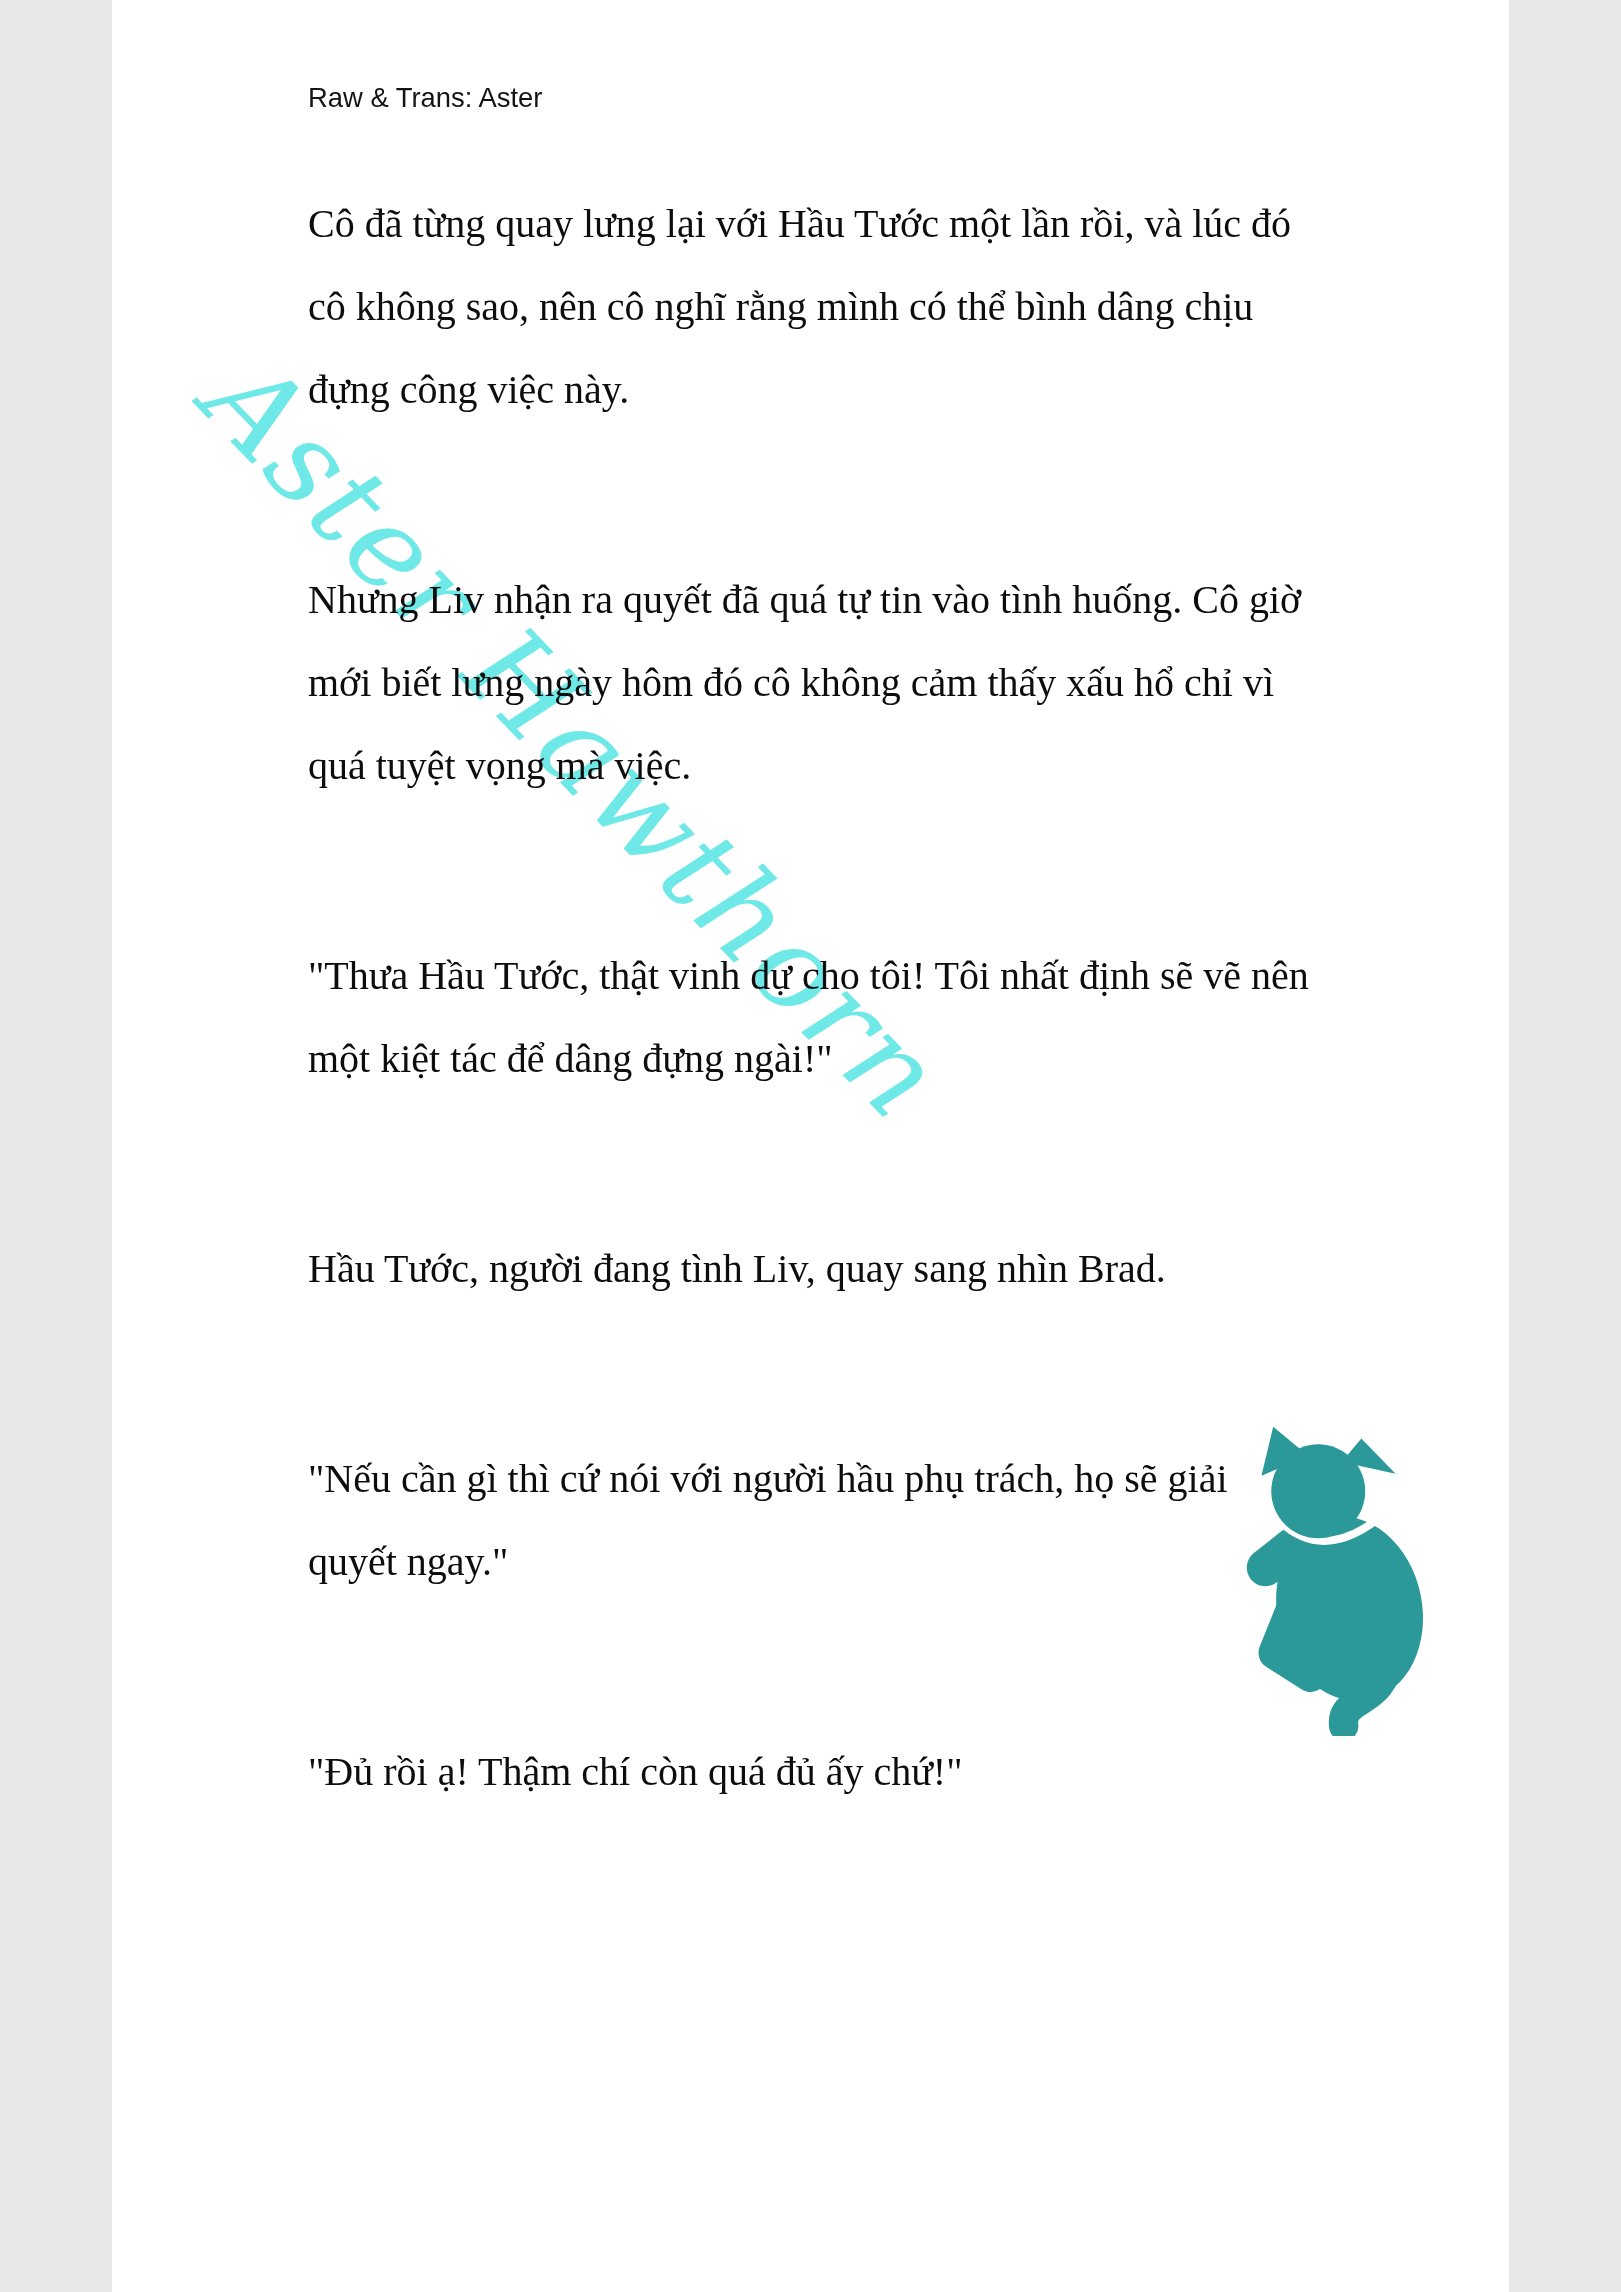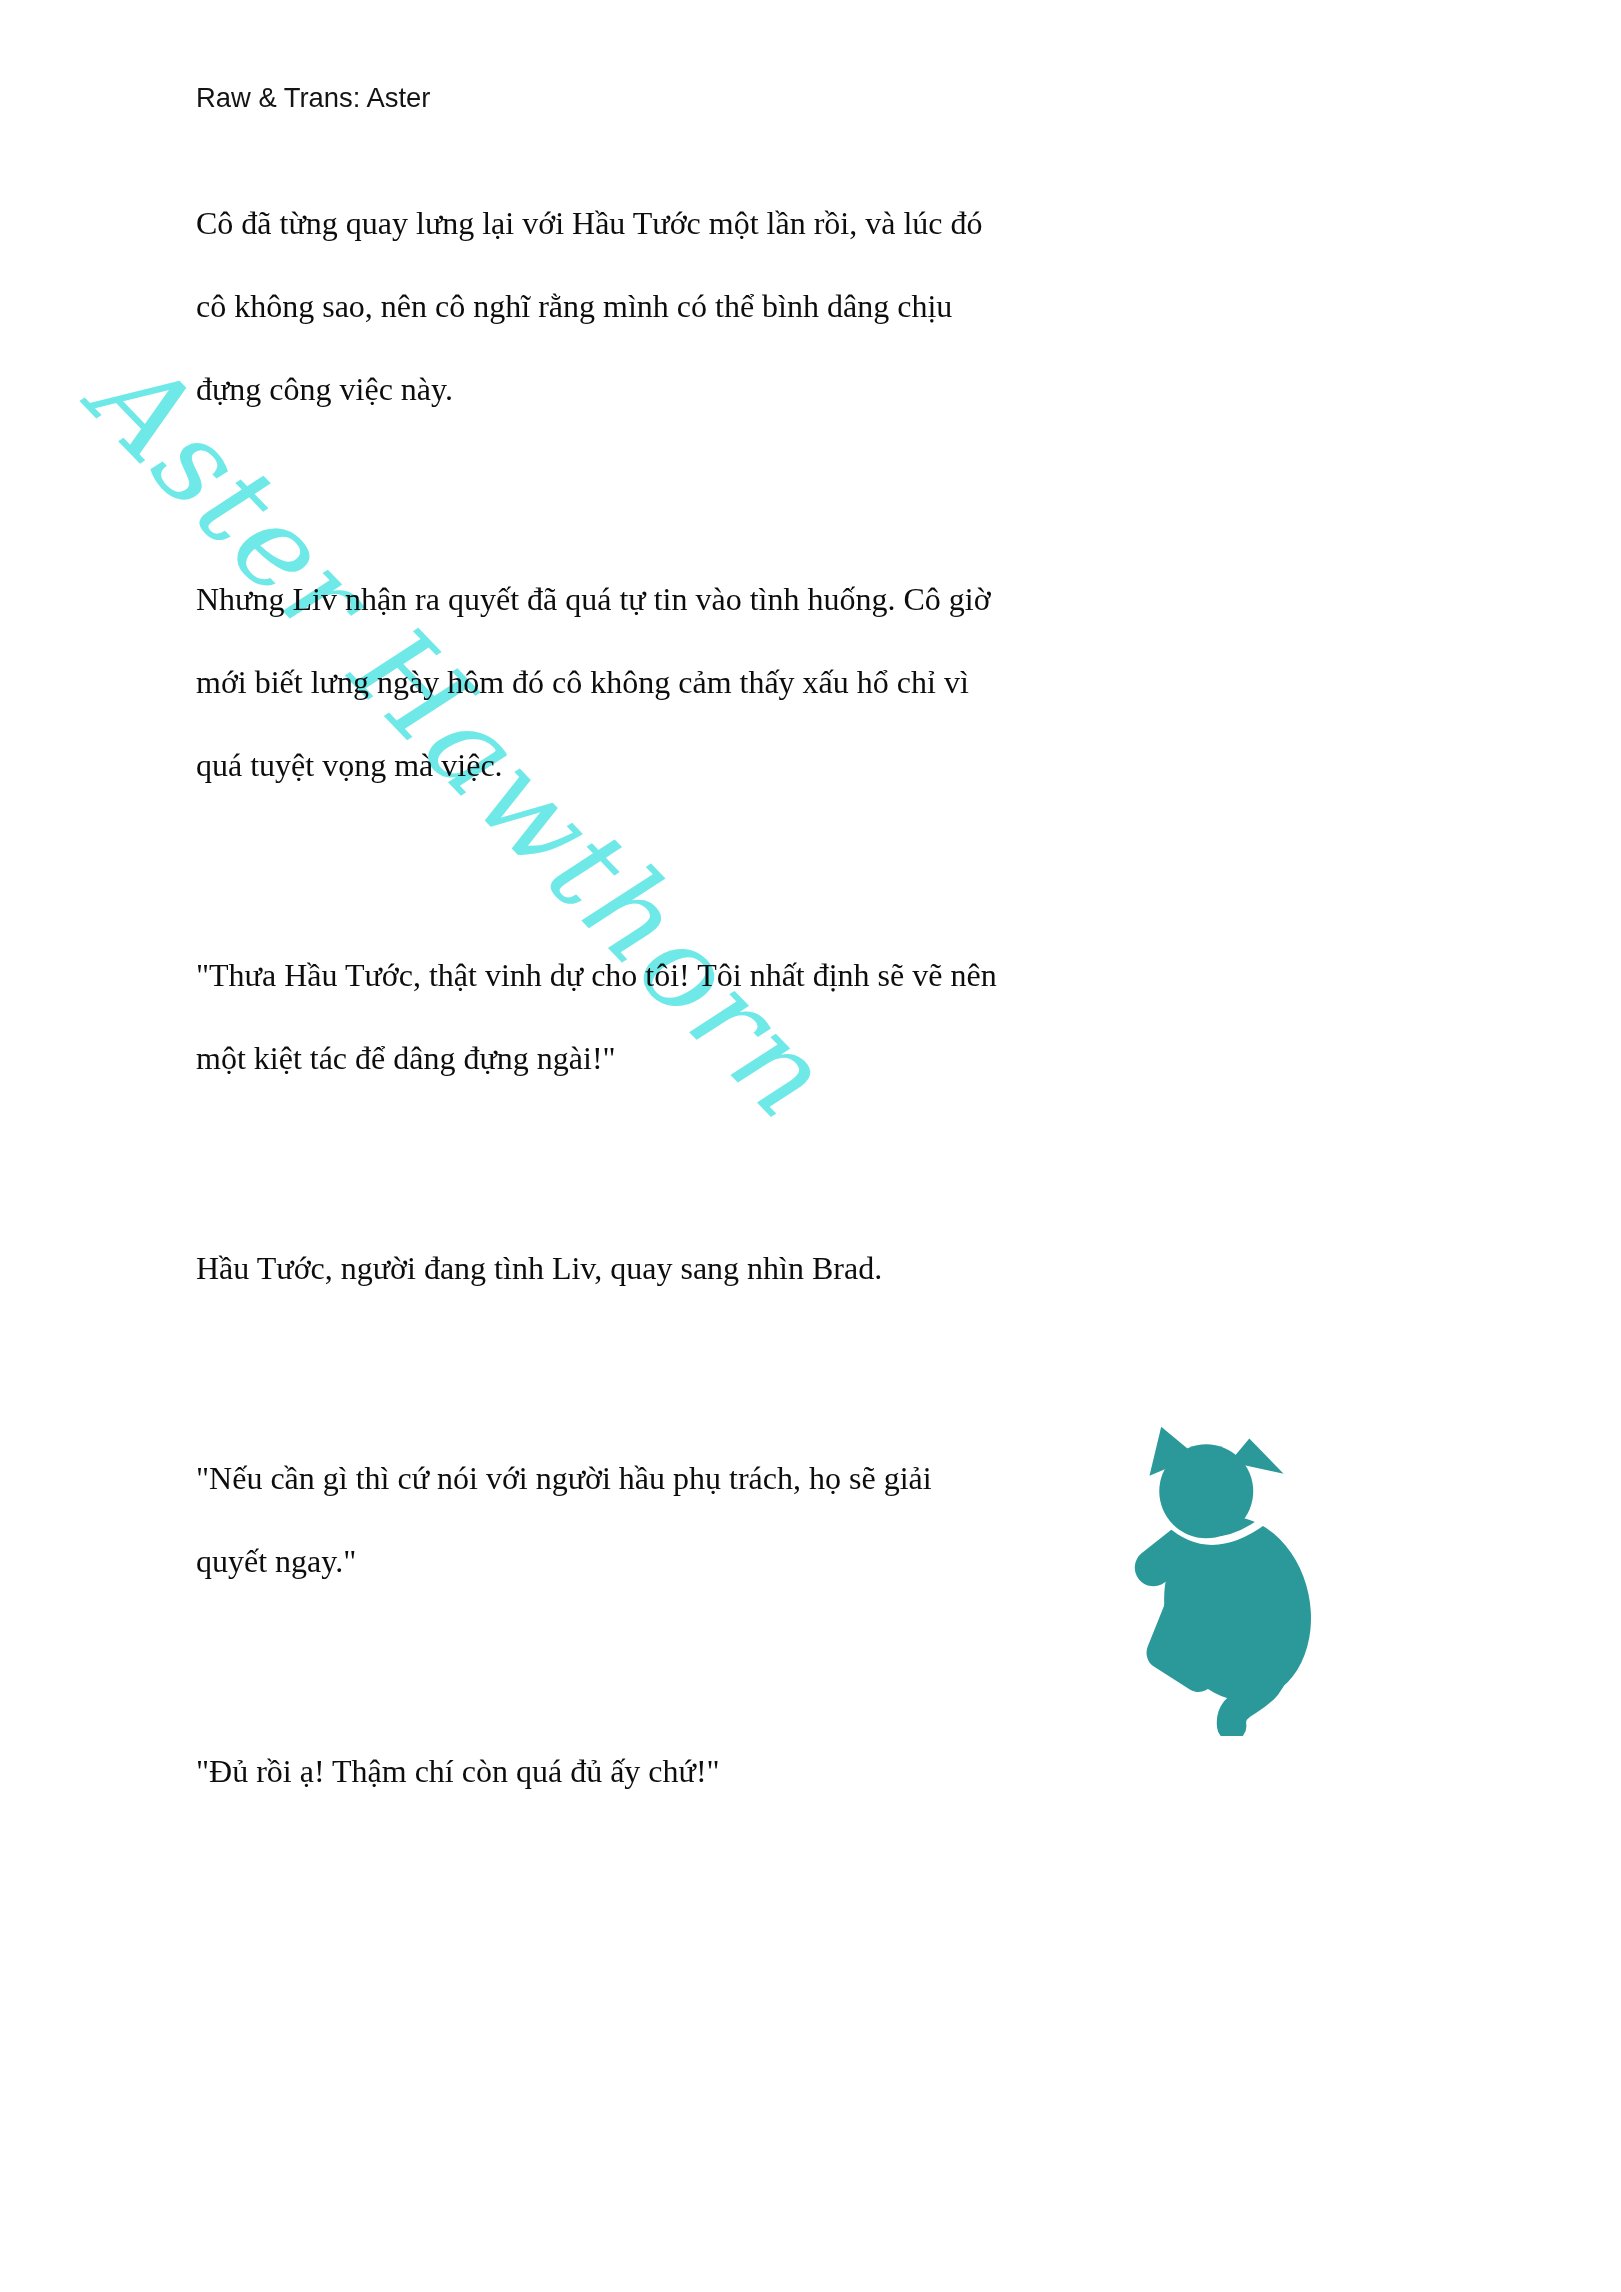--- a/index.html
+++ b/index.html
@@ -1,18 +1,18 @@
 <!DOCTYPE html>
 <html><head>
 <meta charset="utf-8">
 <style>
   html,body{margin:0;padding:0;background:#e8e8e8;}
   .page{
     position:relative;
-    width:1621px;height:2293px;
+    width:1397px;height:2293px;
     margin:0 auto;
     background:#ffffff;
     overflow:hidden;
     font-family:"Liberation Serif","DejaVu Serif",serif;
     color:#0d0d0d;
   }
   .credit{
     position:absolute;
     left:196px;top:82px;
     font-family:"Liberation Sans","DejaVu Sans",sans-serif;
@@ -32,21 +32,21 @@
     transform:rotate(46deg);
     transform-origin:0 0;
     z-index:0;
     color:#6fe8e8;
   }
   .content{
     position:absolute;
     left:196px;top:182px;
     width:1255px;
     z-index:2;
-    font-size:32px;
+    font-size:40px;
   }
   .para{margin:0 0 127px 0;}
   .line{
     height:83px;
     line-height:83px;
     white-space:nowrap;
   }
   .cat{
     position:absolute;
     left:1122px;top:1413px;

